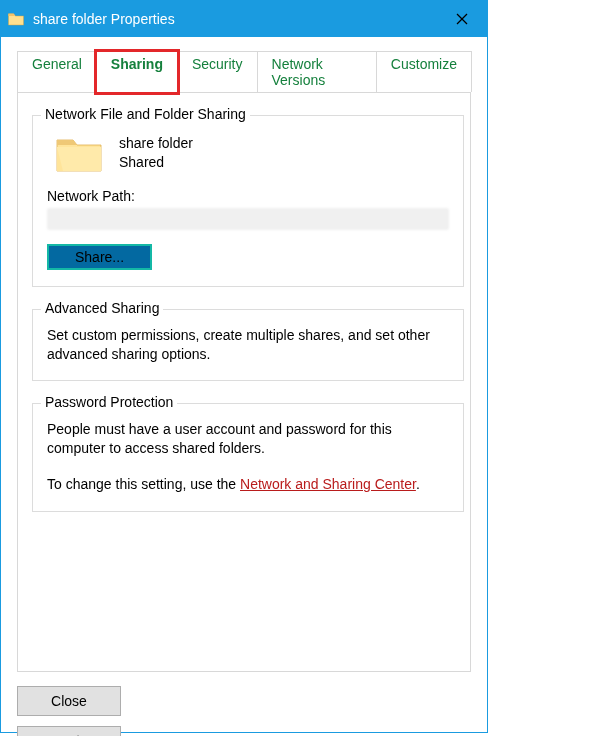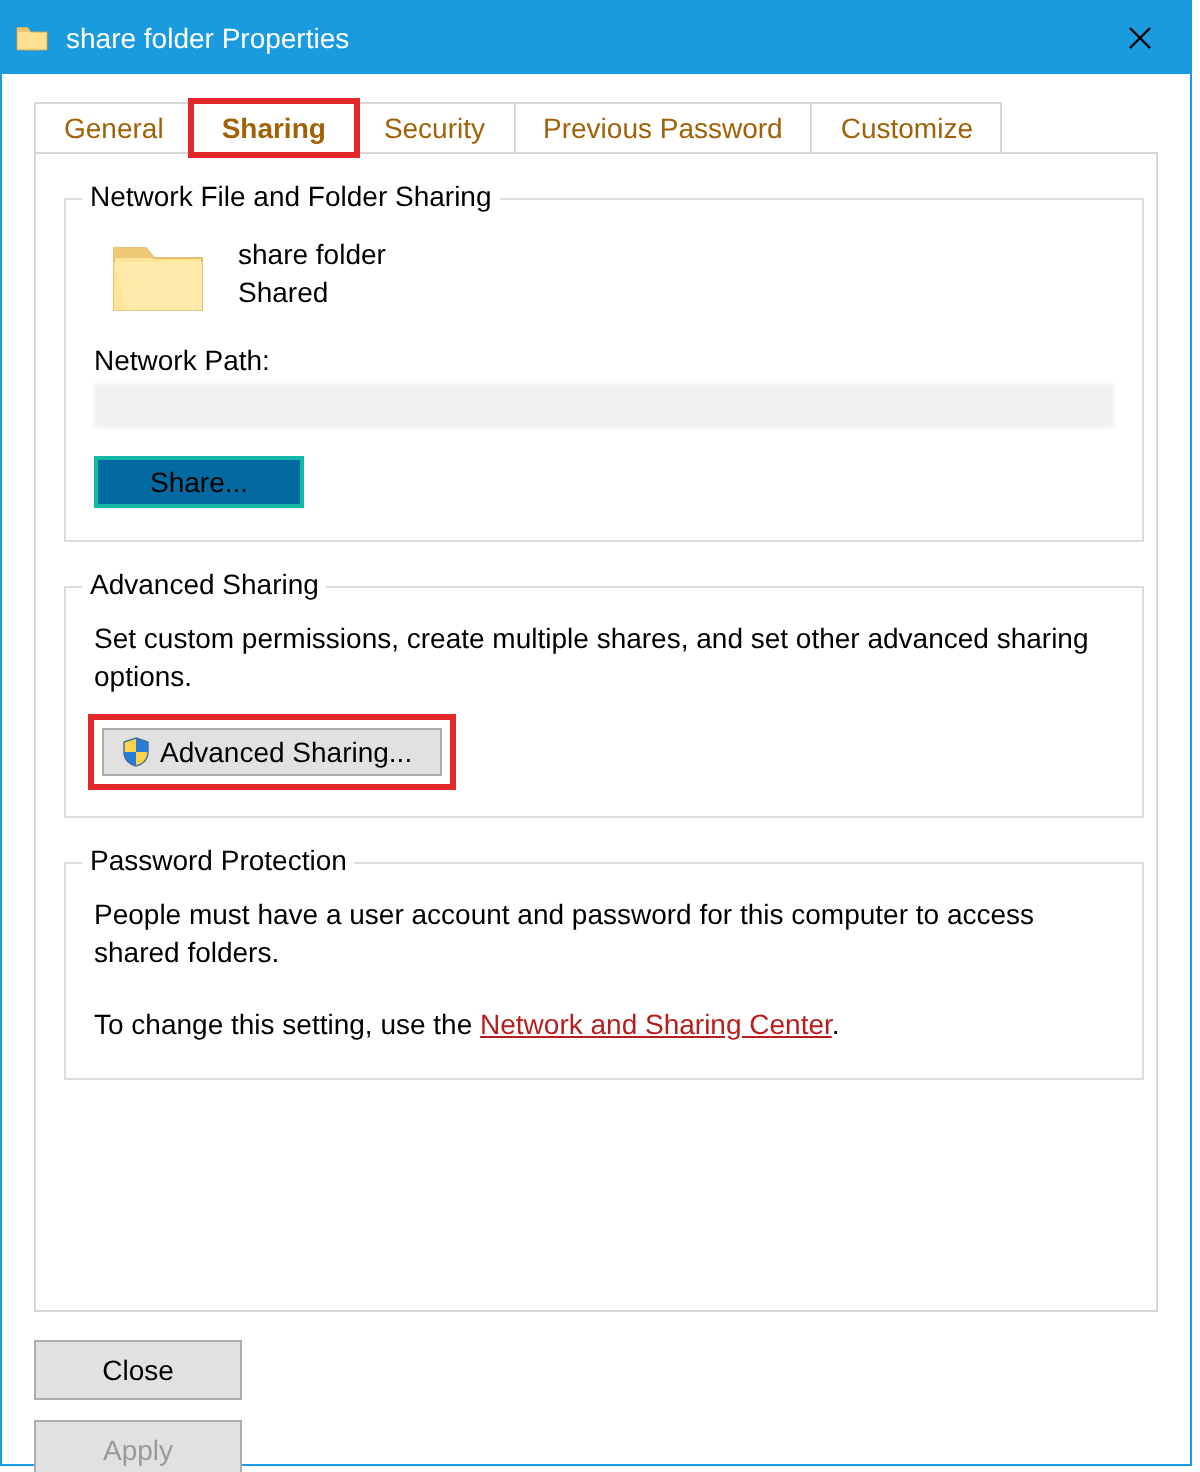--- a/index.html
+++ b/index.html
@@ -6,21 +6,21 @@
     body {
       font-family: "Segoe UI", Tahoma, sans-serif;
       font-size: 13px;
       background: #fff;
       width: 600px;
       height: 736px;
       position: relative;
     }
     .outer-border {
       border: 1px solid #1a9be0;
-      width: 596px;
+      width: 488px;
       height: 733px;
     }
     .titlebar {
       background: #1a9be0;
       height: 36px;
       display: flex;
       align-items: center;
       padding: 0 2px 0 6px;
       color: #fff;
     }
@@ -53,21 +53,21 @@
       display: flex;
       position: relative;
       z-index: 2;
     }
     .tab {
       border: 1px solid #d8d8d8;
       border-bottom: none;
       background: #fff;
       padding: 4px 14px;
       font-size: 14px;
-      color: #a16207;
+      color: #15803d;
       margin-right: -1px;
       cursor: pointer;
       position: relative;
     }
     .tab.active {
       background: #fff;
       z-index: 3;
       border-bottom: 1px solid #fff;
       margin-bottom: -1px;
       font-weight: bold;
@@ -206,21 +206,21 @@
         <line x1="11" y1="1" x2="1" y2="11" stroke-width="1.2"></line>
       </svg>
     </div>
   </div>
 
   <div class="content">
     <div class="tabs">
       <div class="tab">General</div>
       <div class="tab active highlighted">Sharing</div>
       <div class="tab">Security</div>
-      <div class="tab">Previous Password</div>
+      <div class="tab">Network Versions</div>
       <div class="tab">Customize</div>
     </div>
 
     <div class="tab-body">
 
       <div class="group">
         <div class="group-label">Network File and Folder Sharing</div>
         <div class="folder-row">
           <span class="big-folder">
             <svg viewBox="0 0 48 40" width="48" height="40">
@@ -236,33 +236,20 @@
           </div>
         </div>
         <div class="net-path-label">Network Path:</div>
         <div class="net-path-value"></div>
         <div class="share-btn">Share...</div>
       </div>
 
       <div class="group">
         <div class="group-label">Advanced Sharing</div>
         <div class="adv-text">Set custom permissions, create multiple shares, and set other advanced sharing options.</div>
-        <div class="adv-btn-wrap">
-          <div class="adv-btn">
-            <span class="shield-icon">
-              <svg viewBox="0 0 16 16" width="16" height="16">
-                <path d="M8 1 L14 3 V8 C14 12 11 14.5 8 15 C5 14.5 2 12 2 8 V3 Z" fill="#ffd24c"></path>
-                <path d="M8 1 L14 3 V8 L8 8 Z" fill="#2e7bd6"></path>
-                <path d="M8 8 L8 15 C5 14.5 2 12 2 8 Z" fill="#2e7bd6"></path>
-                <path d="M8 1 L14 3 V8 C14 12 11 14.5 8 15 C5 14.5 2 12 2 8 V3 Z" fill="none" stroke="#3a6ea5" stroke-width="0.7"></path>
-              </svg>
-            </span>
-            <span>Advanced Sharing...</span>
-          </div>
-        </div>
       </div>
 
       <div class="group">
         <div class="group-label">Password Protection</div>
         <div class="pw-text">People must have a user account and password for this computer to access shared folders.</div>
         <div class="pw-text" style="margin-top:16px">
           <span>To change this setting, use the </span><a>Network and Sharing Center</a><span>.</span>
         </div>
       </div>
 

